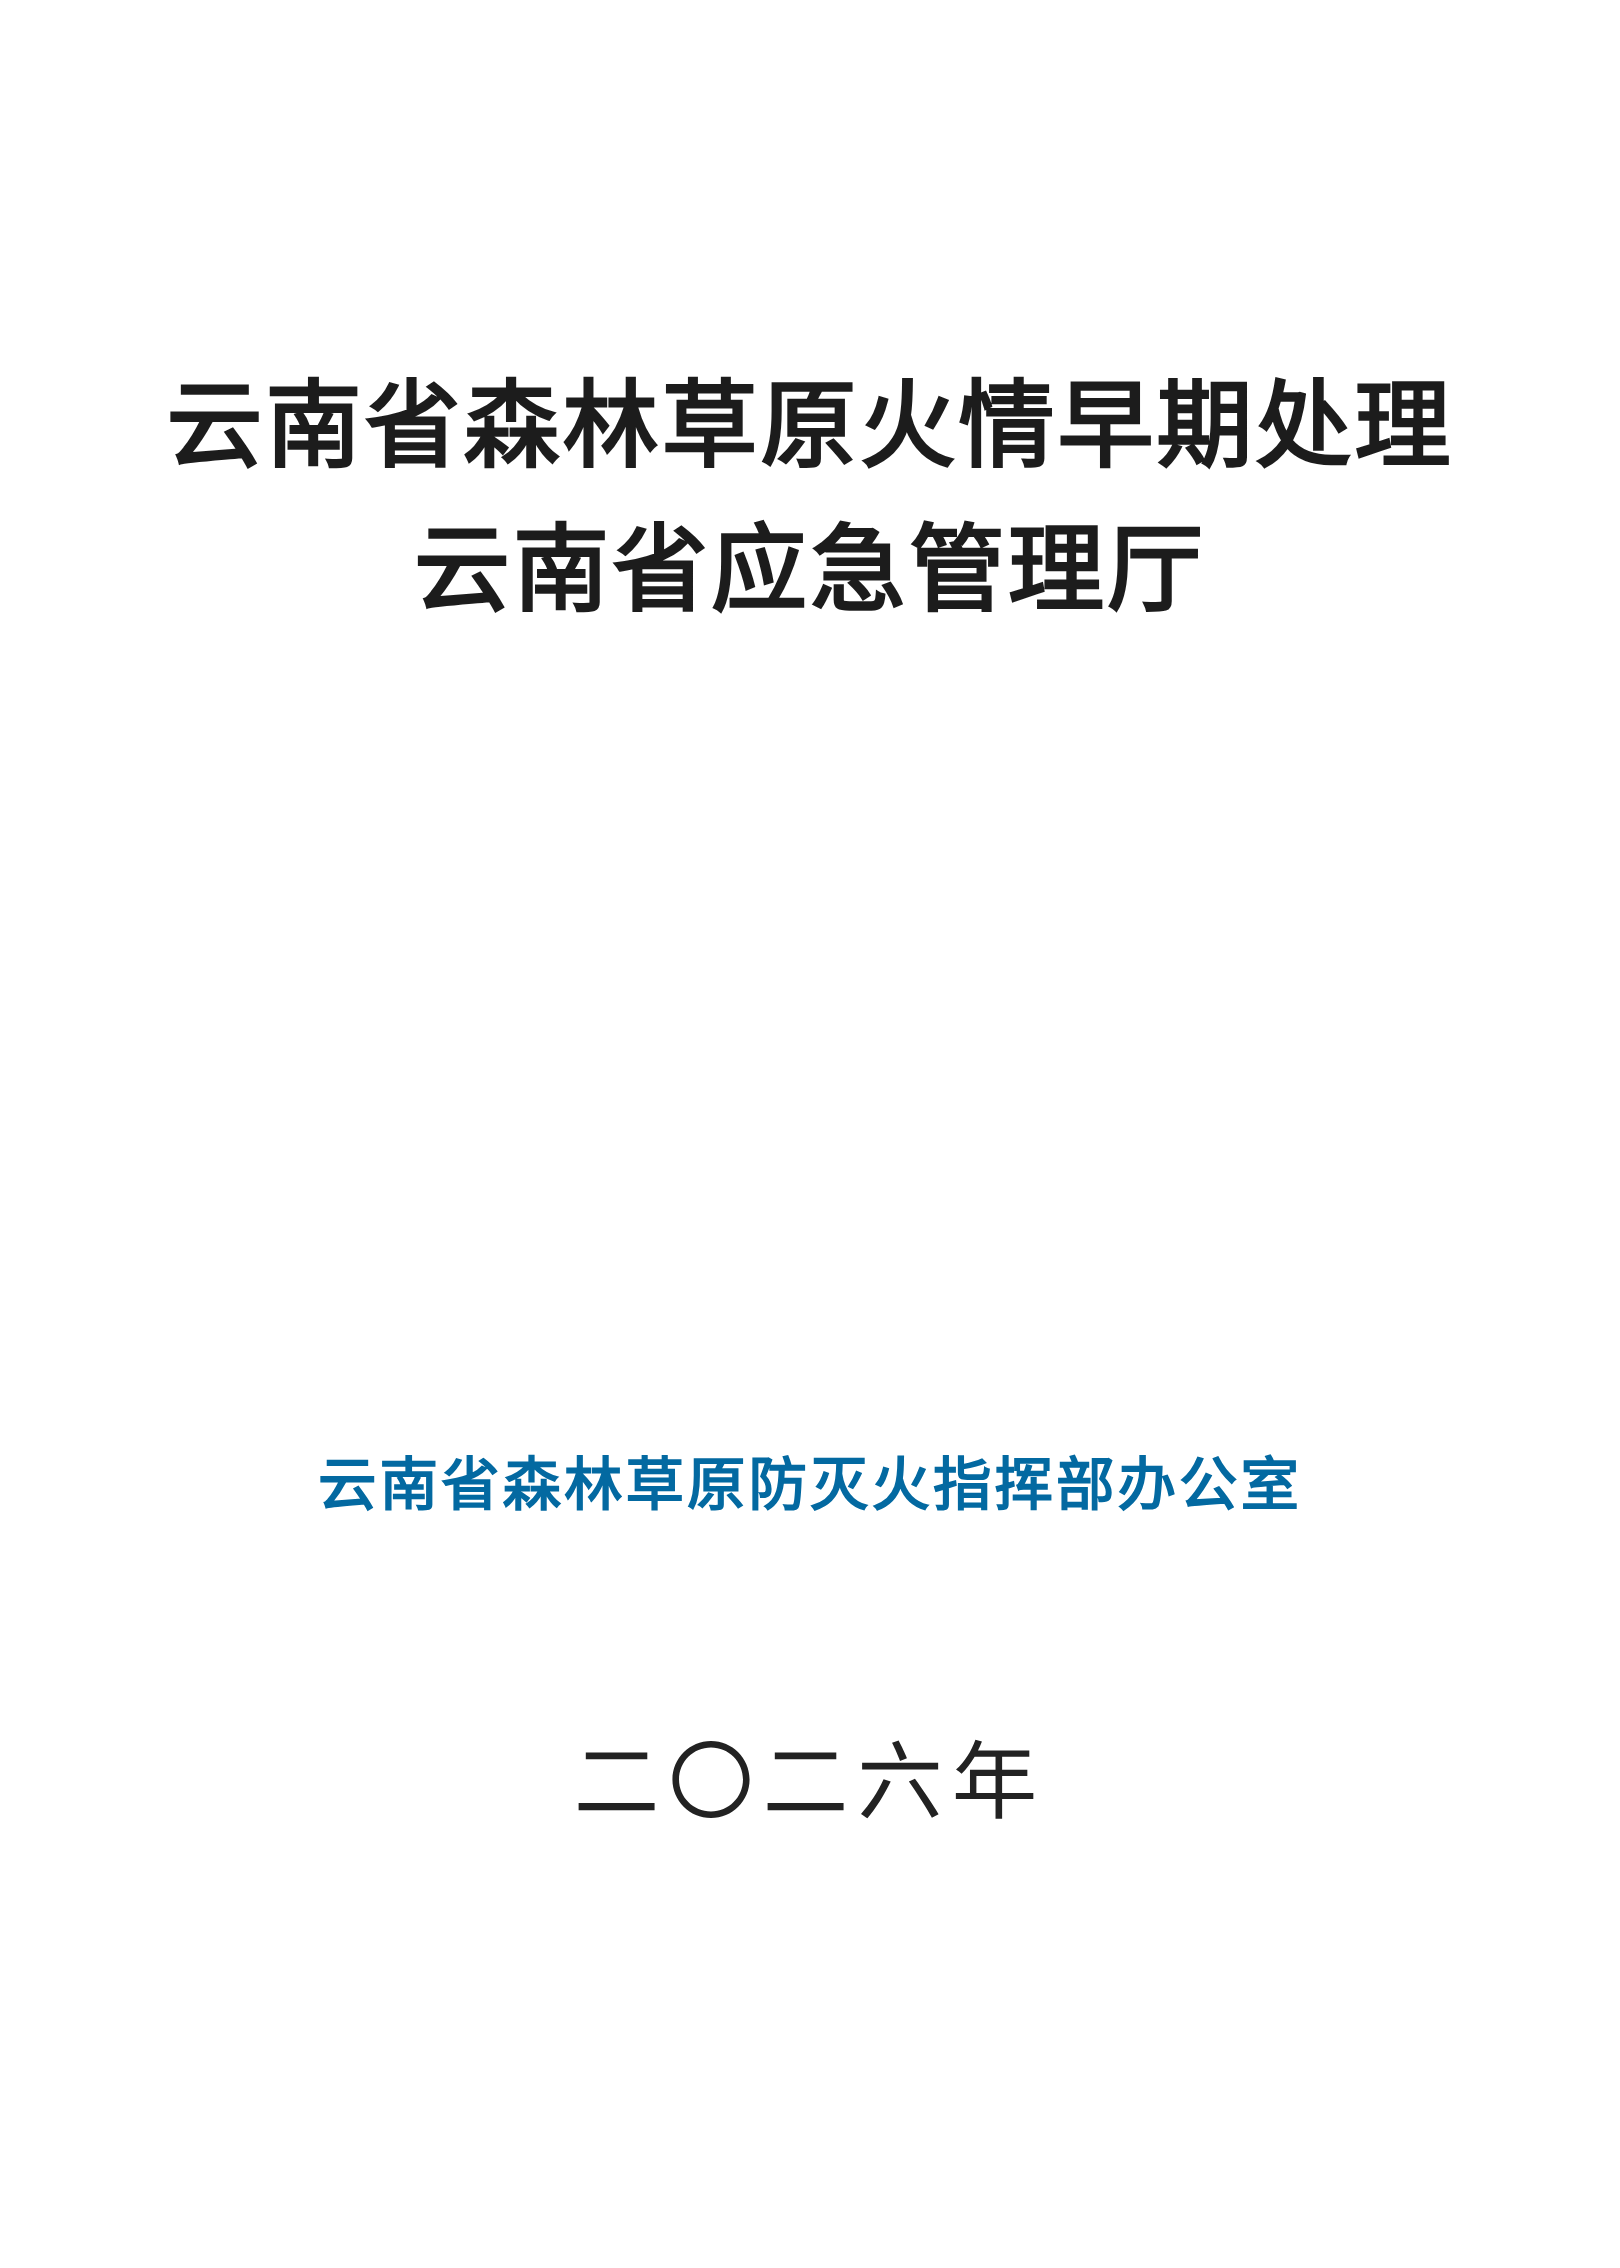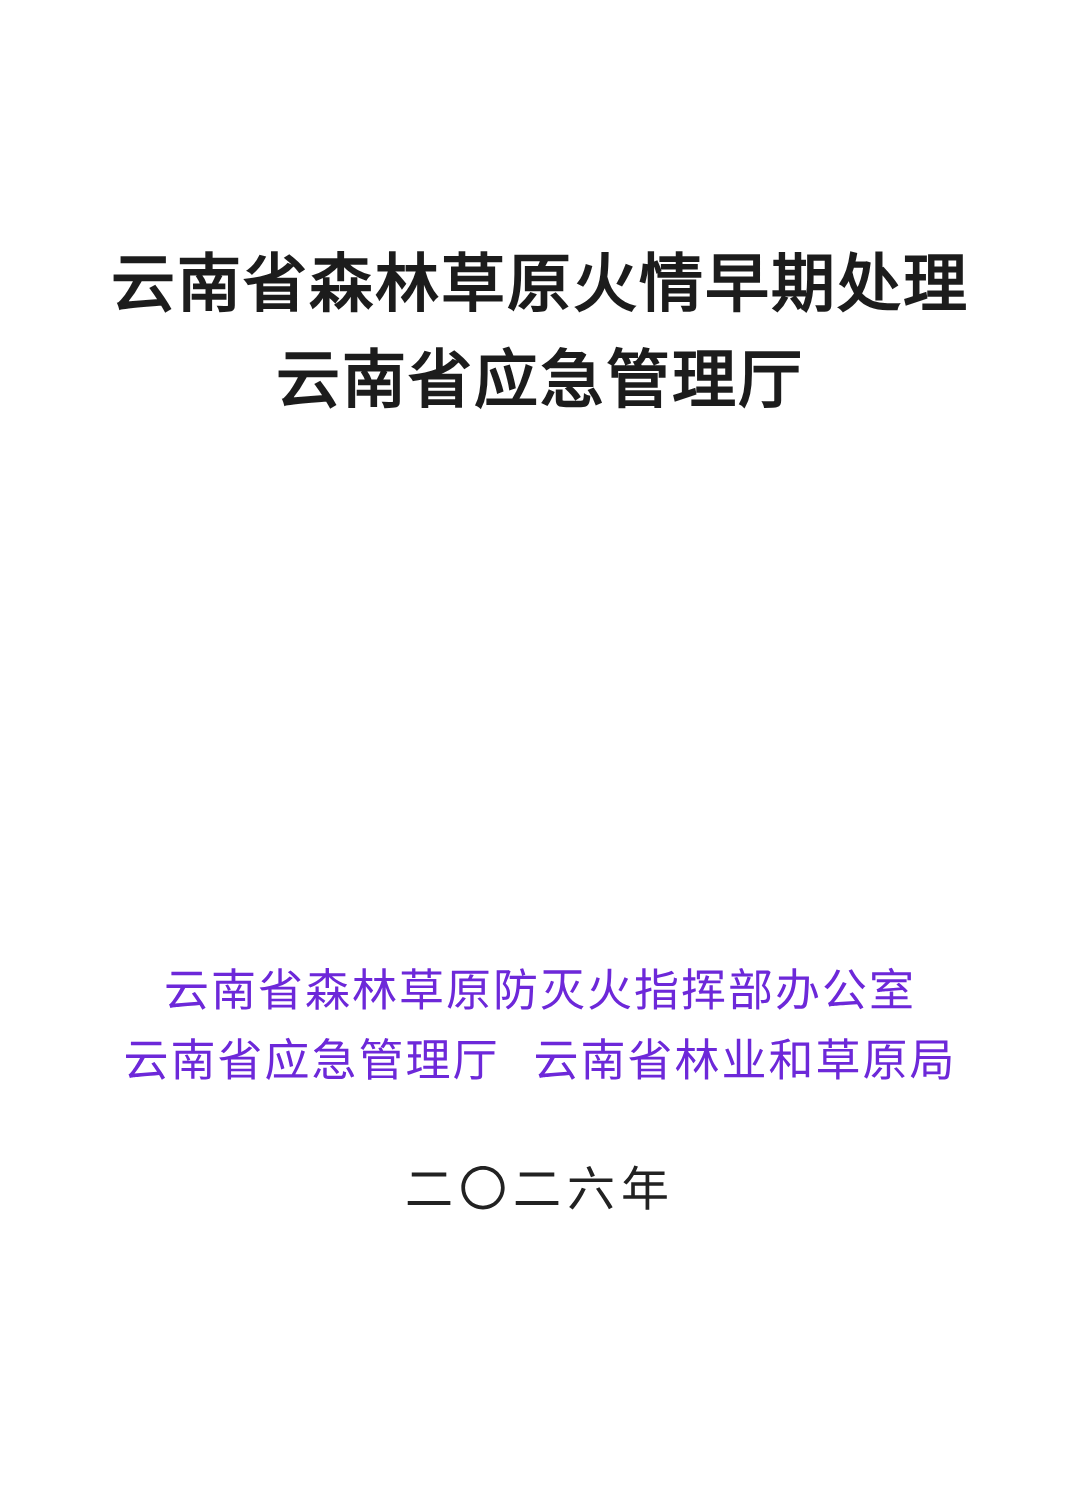--- a/index.html
+++ b/index.html
@@ -35,63 +35,60 @@
   }
   
   .org-block {
     position: absolute;
     top: 956px;
     left: 0;
     width: 100%;
     text-align: center;
   }
   .org-line {
-    font-size: 45px;
-    font-weight: 400;
+    font-size: 39px;
+    font-weight: 700;
     line-height: 70px;
     letter-spacing: 2px;
-    color: #6d28d9;
+    color: #0369a1;
     white-space: nowrap;
   }
   .org-line .org-gap {
     display: inline-block;
     width: 34px;
   }
   
   .year-block {
     position: absolute;
     top: 1162px;
     left: 0;
     width: 100%;
     text-align: center;
   }
   .year-line {
     font-family: "Liberation Serif", "DejaVu Serif", serif;
-    font-size: 48px;
+    font-size: 57px;
     font-weight: 400;
     line-height: 56px;
     letter-spacing: 6px;
     color: #222222;
     white-space: nowrap;
   }
 </style>
 </head>
 <body>
 
 <div class="page">
 
   <div class="title-block">
     <div class="title-line">云南省森林草原火情早期处理</div>
     <div class="title-line">云南省应急管理厅</div>
   </div>
 
   <div class="org-block">
     <div class="org-line">云南省森林草原防灭火指挥部办公室</div>
-    <div class="org-line">
-      <span>云南省应急管理厅</span><span class="org-gap"></span><span>云南省林业和草原局</span>
-    </div>
   </div>
 
   <div class="year-block">
     <div class="year-line">二〇二六年</div>
   </div>
 
 </div>
 
 </body></html>

